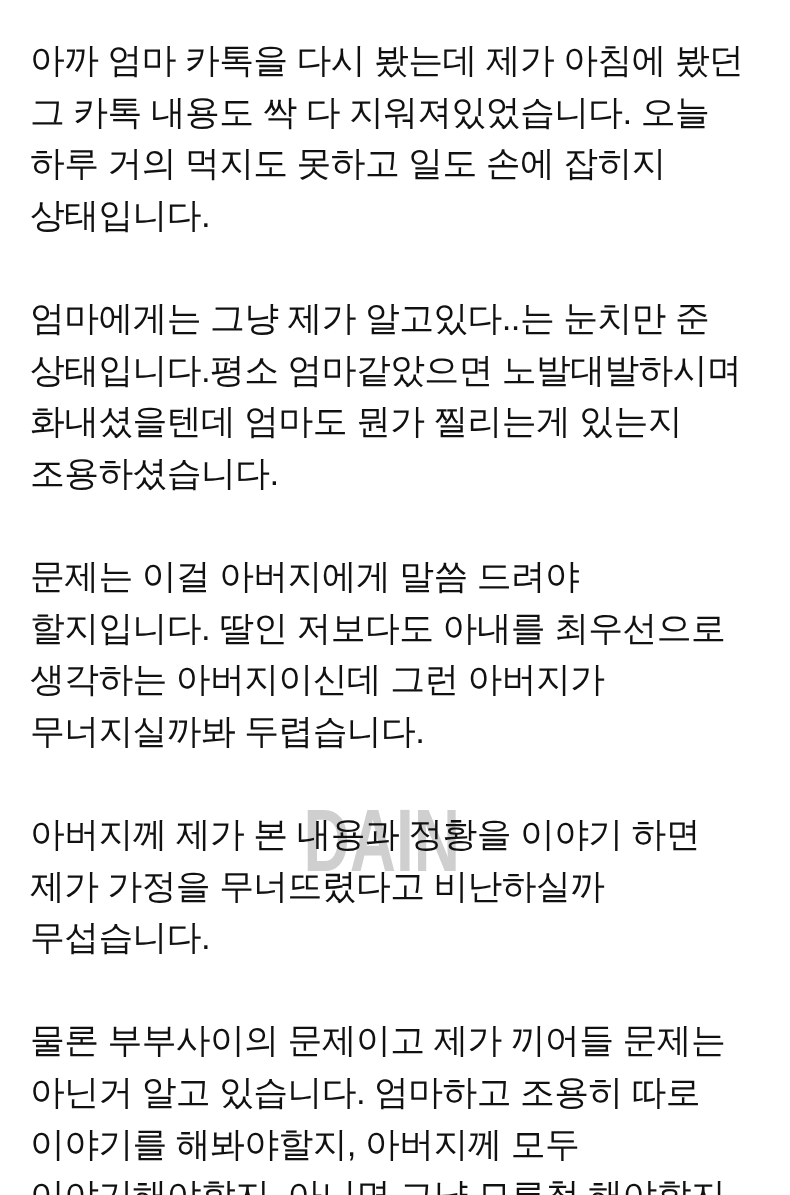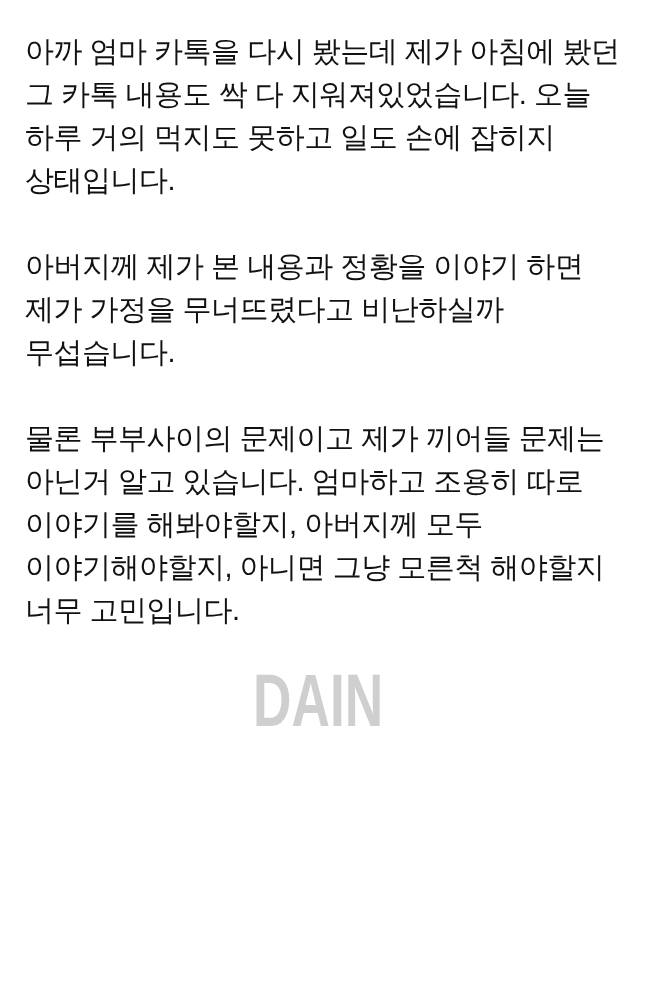--- a/index.html
+++ b/index.html
@@ -43,16 +43,18 @@
     user-select: none;
   }
 </style>
 </head>
 <body>
 
 <div class="watermark">DAIN</div>
 
 <div class="post-body">
   <p>아까 엄마 카톡을 다시 봤는데 제가 아침에 봤던 그 카톡 내용도 싹 다 지워져있었습니다. 오늘 하루 거의 먹지도 못하고 일도 손에 잡히지 상태입니다.</p>
+  <p>엄마에게는 그냥 제가 알고있다..는 눈치만 준 상태입니다.평소 엄마같았으면 노발대발하시며 화내셨을텐데 엄마도 뭔가 찔리는게 있는지 조용하셨습니다.</p>
+  <p>문제는 이걸 아버지에게 말씀 드려야 할지입니다. 딸인 저보다도 아내를 최우선으로 생각하는 아버지이신데 그런 아버지가 무너지실까봐 두렵습니다.</p>
   <p>아버지께 제가 본 내용과 정황을 이야기 하면 제가 가정을 무너뜨렸다고 비난하실까 무섭습니다.</p>
   <p>물론 부부사이의 문제이고 제가 끼어들 문제는 아닌거 알고 있습니다. 엄마하고 조용히 따로 이야기를 해봐야할지, 아버지께 모두 이야기해야할지, 아니면 그냥 모른척 해야할지 너무 고민입니다.</p>
 
 </div>
 
 </body></html>

